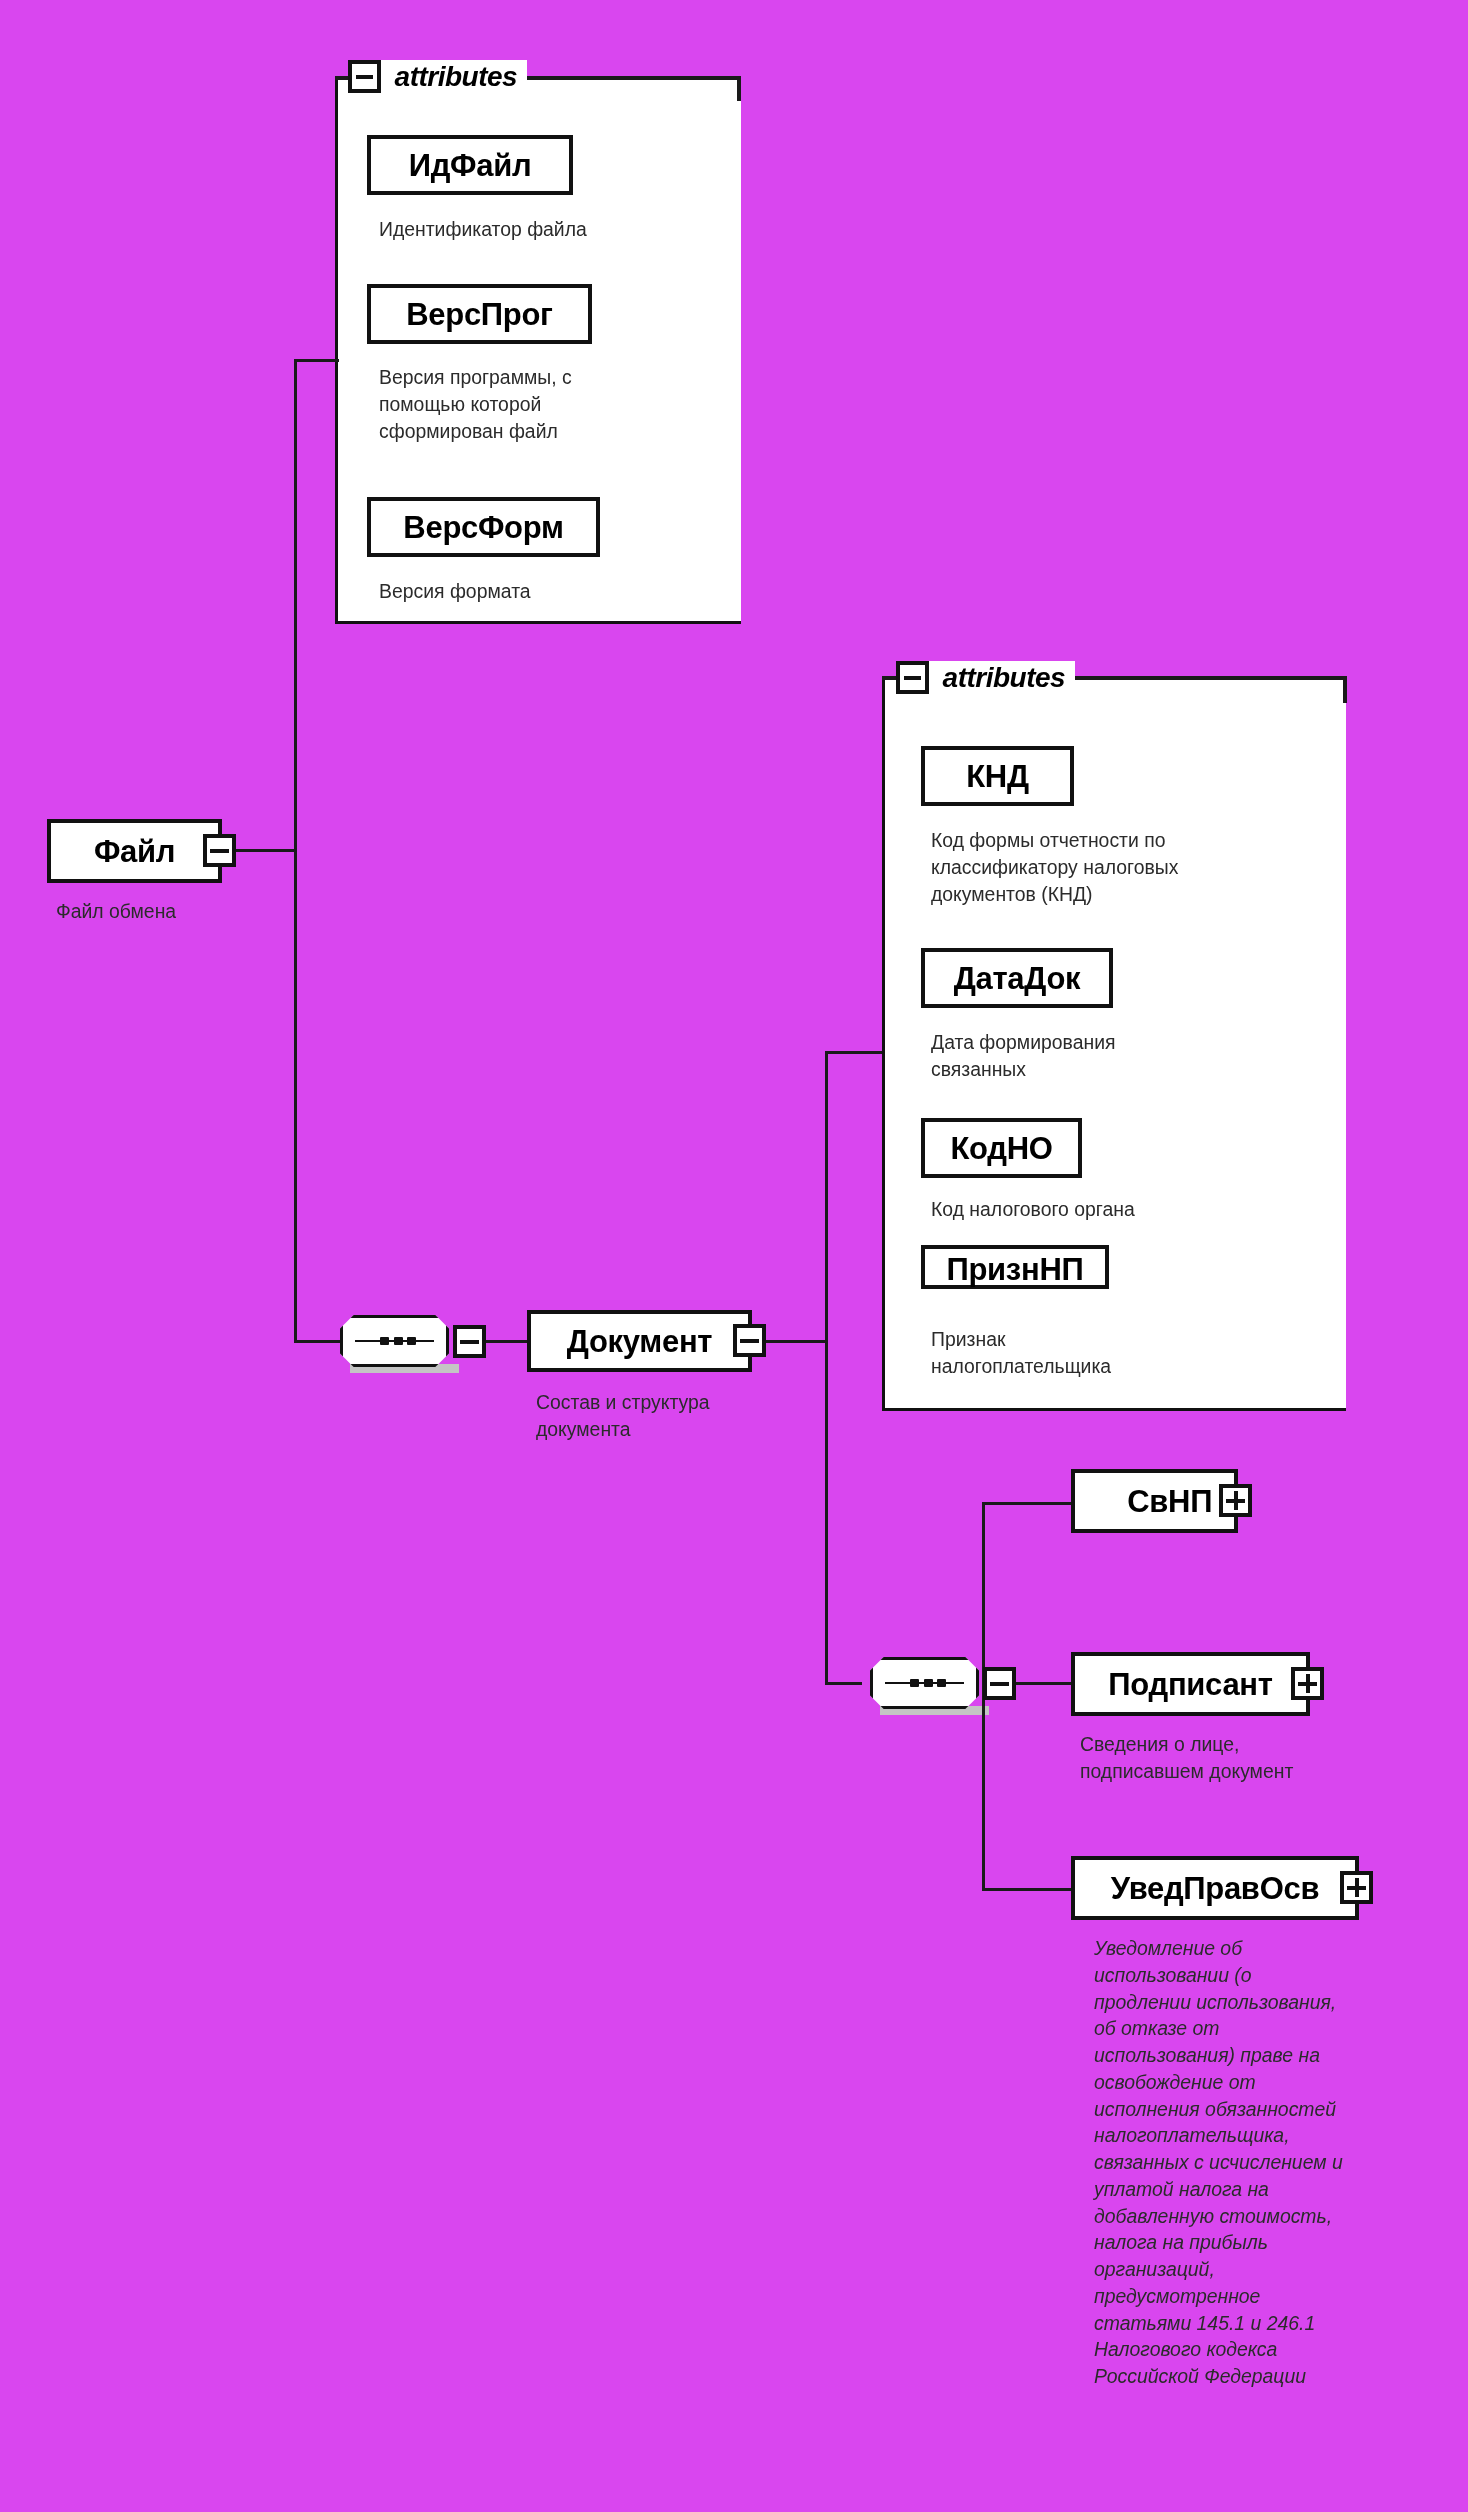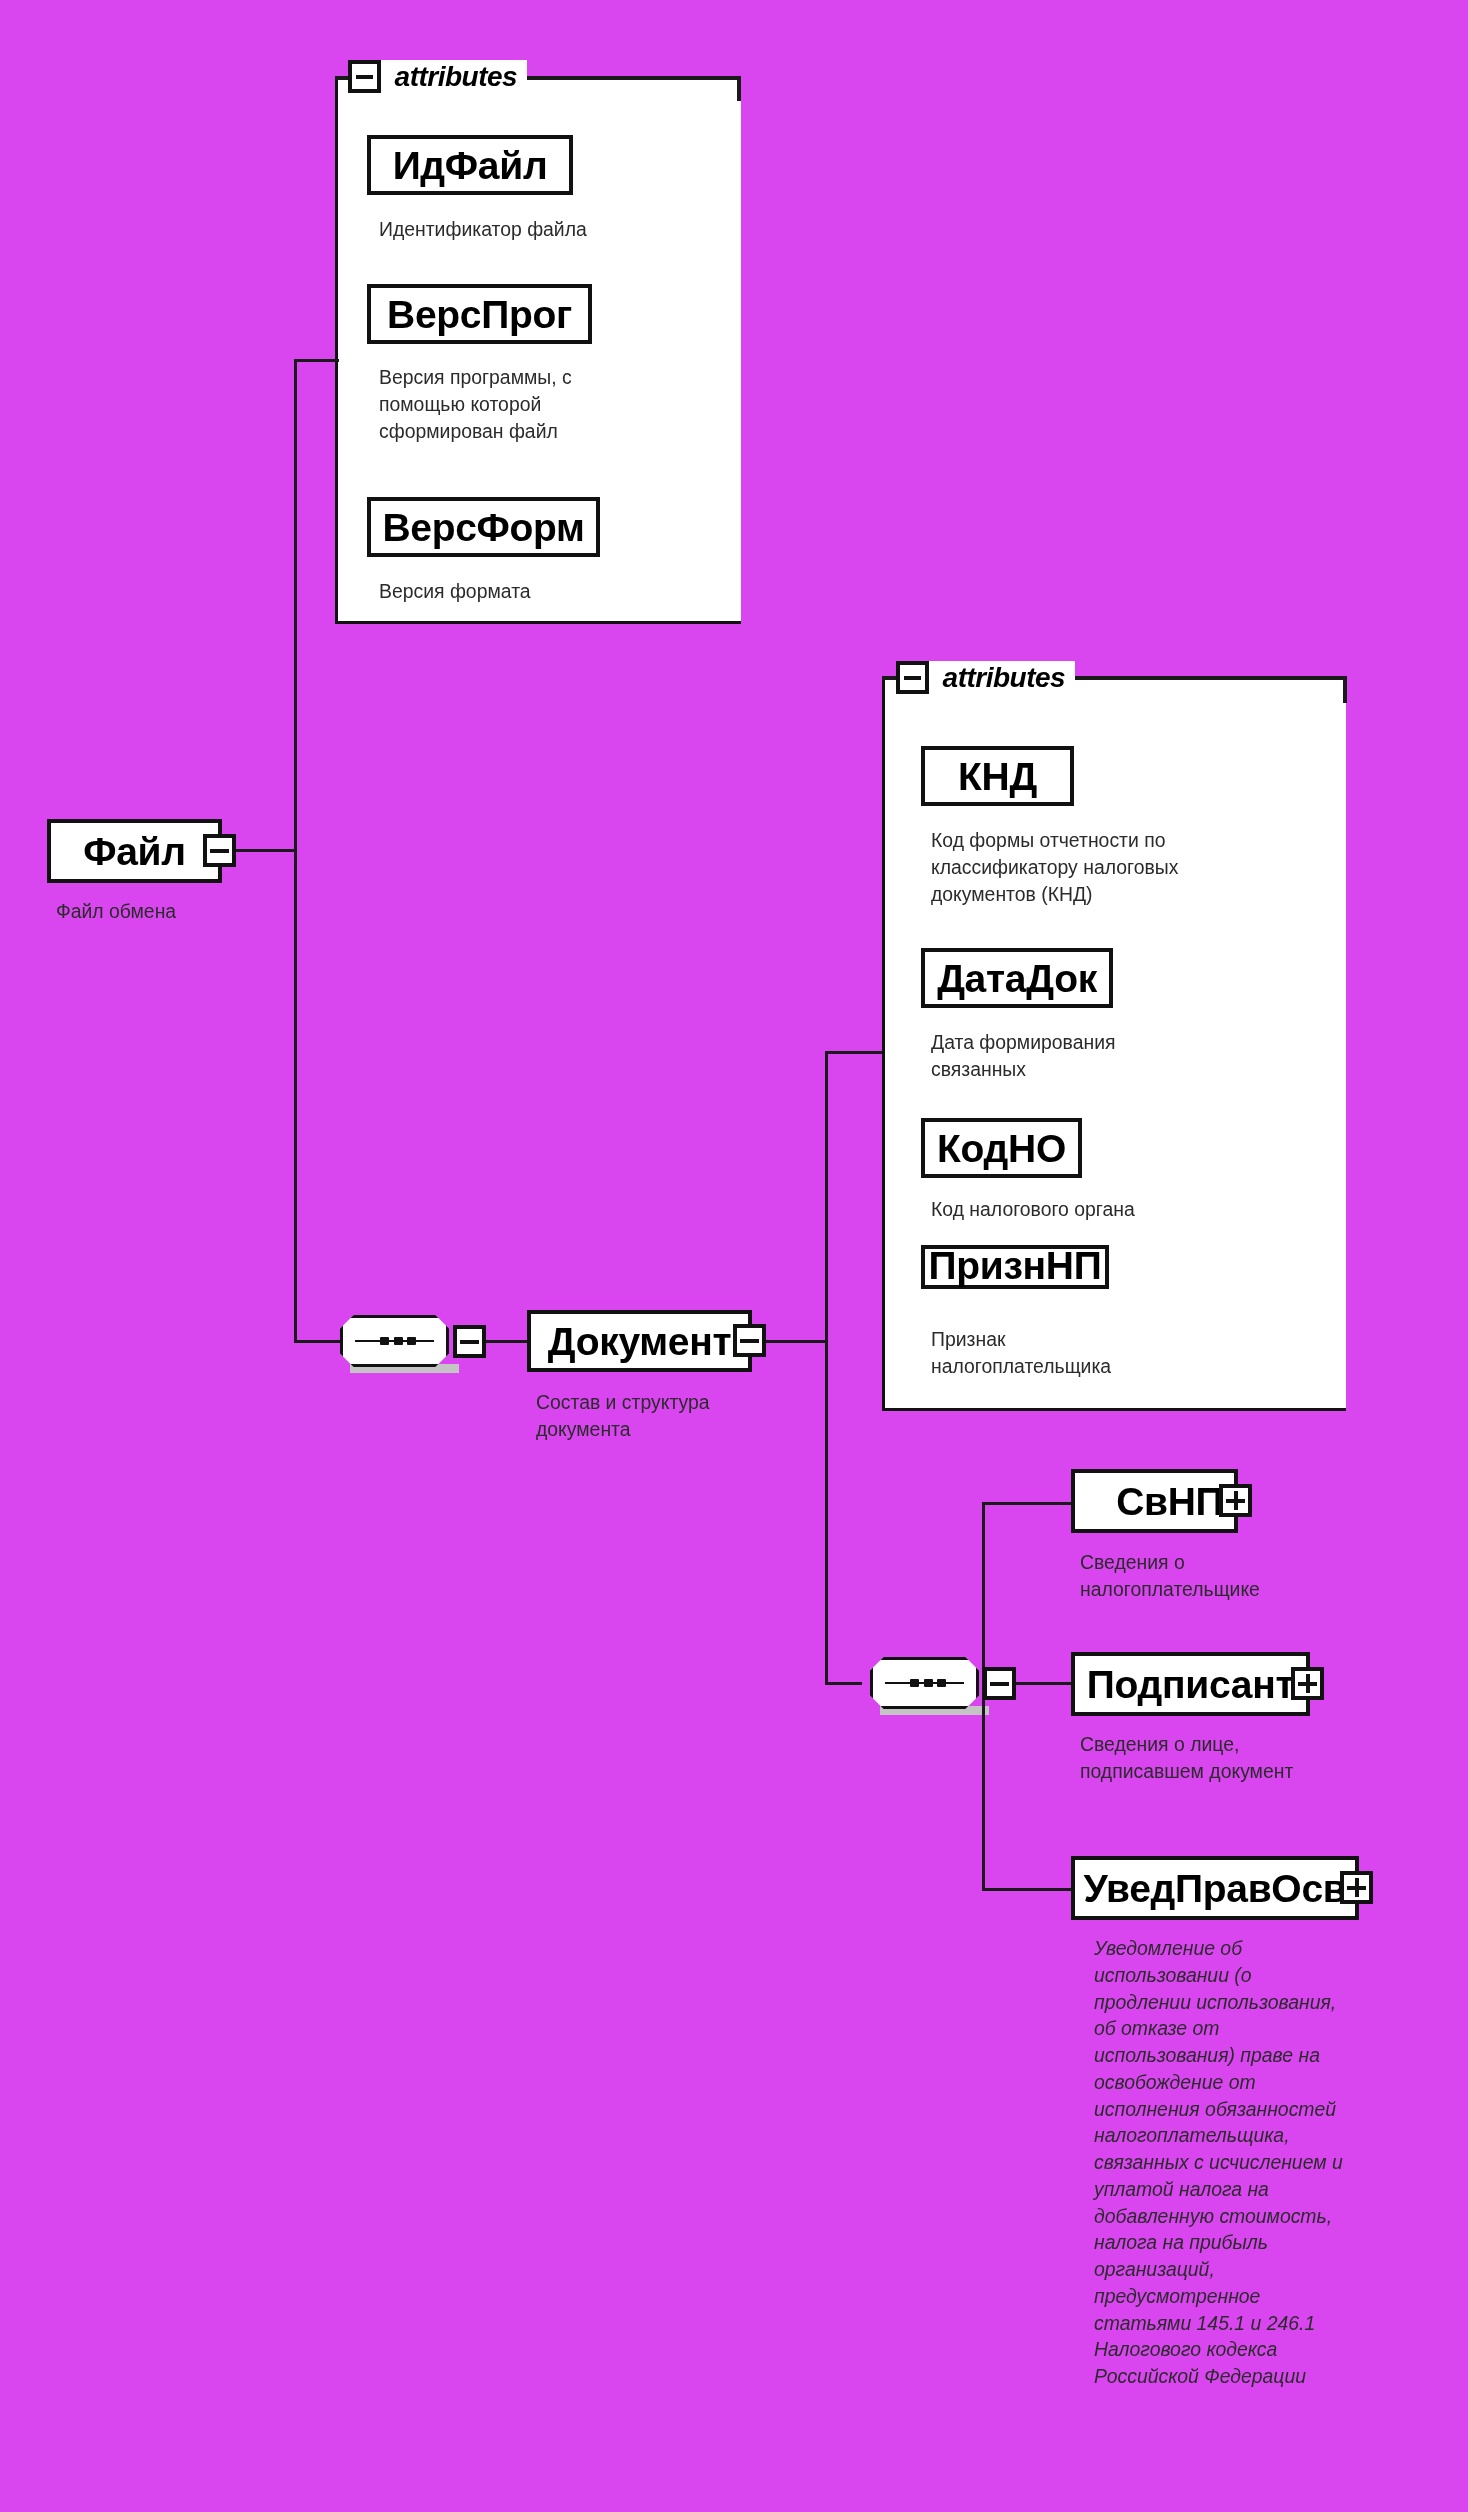--- a/index.html
+++ b/index.html
@@ -78,21 +78,21 @@
     border: 4.9px solid #111111;
     background: #ffffff;
     display: flex;
     align-items: center;
     justify-content: center;
     padding: 0 13.6px;
   }
   .node .node-label {
     font-family: "Liberation Sans", sans-serif;
     font-weight: bold;
-    font-size: 39px;
+    font-size: 31px;
     letter-spacing: -0.3px;
     white-space: nowrap;
     line-height: 1;
   }
   
   .node::after {
     content: "";
     position: absolute;
     left: 8.7px;
     right: -8.7px;
@@ -312,22 +312,20 @@
   <div class="line-v" style="left:982px; top:1502px; height:389px;"></div>
   <div class="line-h" style="left:982px; top:1502px; width:90px;"></div>
   <div class="line-h" style="left:982px; top:1888px; width:90px;"></div>
 
   <div class="node-shadow-wrap" style="left:1071px; top:1469px;">
     <div class="node" style="left:0; top:0; width:167px; height:64px;padding-left:44px;">
       <span class="node-label">СвНП</span>
     </div>
   </div>
   <div class="node-toggle plus" style="left:1219px; top:1484px;"></div>
-  <div class="caption" style="left:1080px; top:1549px; width:350px;">Сведения о
-налогоплательщике</div>
 
   <div class="node-shadow-wrap" style="left:1071px; top:1652px;">
     <div class="node" style="left:0; top:0; width:239px; height:64px;">
       <span class="node-label">Подписант</span>
     </div>
   </div>
   <div class="node-toggle plus" style="left:1291px; top:1667px;"></div>
   <div class="caption" style="left:1080px; top:1731px; width:369px;">Сведения о лице,
 подписавшем документ</div>
 

